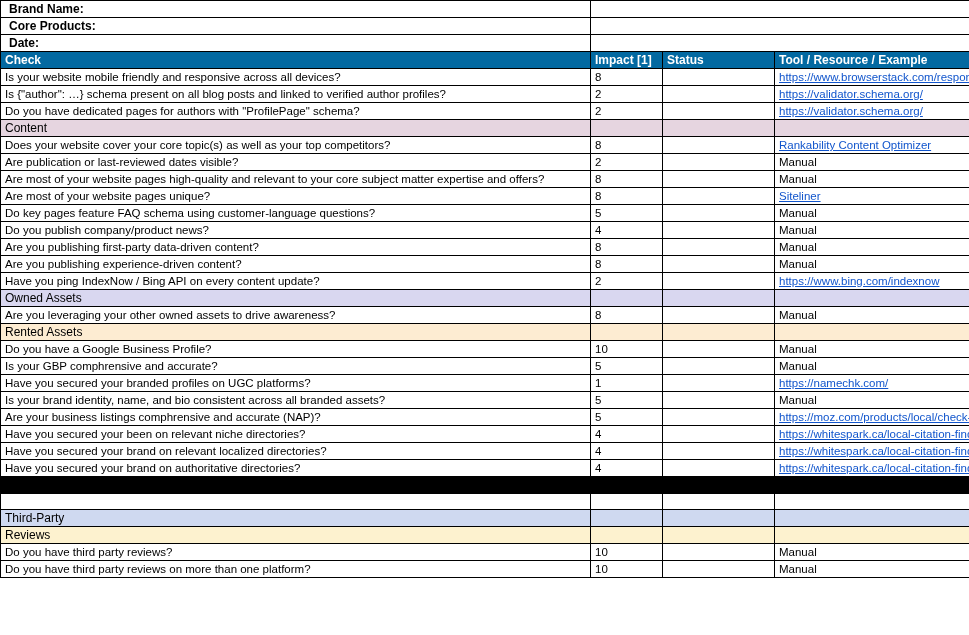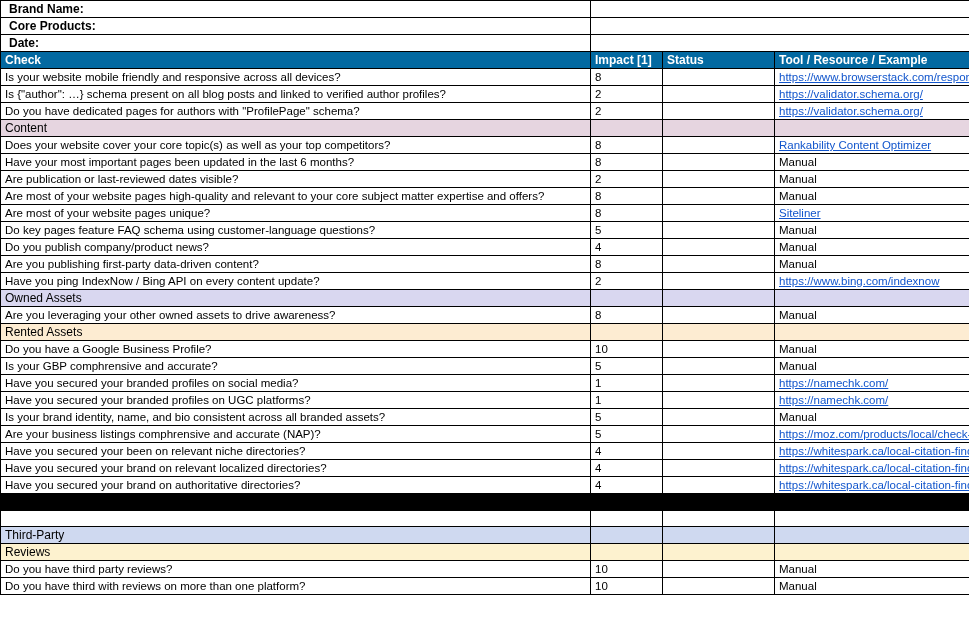--- a/index.html
+++ b/index.html
@@ -131,26 +131,20 @@
           <td></td>
           <td></td>
         </tr>
         <tr>
           <td>Does your website cover your core topic(s) as well as your top competitors?</td>
           <td class="center">8</td>
           <td></td>
           <td class="link"><a class="link">Rankability Content Optimizer</a></td>
         </tr>
         <tr>
-          <td>Have your most important pages been updated in the last 6 months?</td>
-          <td class="center">8</td>
-          <td></td>
-          <td class="manual">Manual</td>
-        </tr>
-        <tr>
           <td>Are publication or last-reviewed dates visible?</td>
           <td class="center">2</td>
           <td></td>
           <td class="manual">Manual</td>
         </tr>
         <tr>
           <td>Are most of your website pages high-quality and relevant to your core subject matter expertise and offers?</td>
           <td class="center">8</td>
           <td></td>
           <td class="manual">Manual</td>
@@ -168,20 +162,26 @@
           <td class="manual">Manual</td>
         </tr>
         <tr>
           <td>Do you publish company/product news?</td>
           <td class="center">4</td>
           <td></td>
           <td class="manual">Manual</td>
         </tr>
         <tr>
           <td>Are you publishing first-party data-driven content?</td>
+          <td class="center">8</td>
+          <td></td>
+          <td class="manual">Manual</td>
+        </tr>
+        <tr>
+          <td>Are you publishing experience-driven content?</td>
           <td class="center">8</td>
           <td></td>
           <td class="manual">Manual</td>
         </tr>
         <tr>
           <td>Have you ping IndexNow / Bing API on every content update?</td>
           <td class="center">2</td>
           <td></td>
           <td class="link"><a class="link">https://www.bing.com/indexnow</a></td>
         </tr>
@@ -209,26 +209,20 @@
           <td></td>
           <td class="manual">Manual</td>
         </tr>
         <tr>
           <td>Is your GBP comphrensive and accurate?</td>
           <td class="center">5</td>
           <td></td>
           <td class="manual">Manual</td>
         </tr>
         <tr>
-          <td>Have you secured your branded profiles on social media?</td>
-          <td class="center">1</td>
-          <td></td>
-          <td class="link"><a class="link">https://namechk.com/</a></td>
-        </tr>
-        <tr>
           <td>Have you secured your branded profiles on UGC platforms?</td>
           <td class="center">1</td>
           <td></td>
           <td class="link"><a class="link">https://namechk.com/</a></td>
         </tr>
         <tr>
           <td>Is your brand identity, name, and bio consistent across all branded assets?</td>
           <td class="center">5</td>
           <td></td>
           <td class="manual">Manual</td>
@@ -278,20 +272,20 @@
           <td></td>
           <td></td>
         </tr>
         <tr>
           <td>Do you have third party reviews?</td>
           <td class="center">10</td>
           <td></td>
           <td class="manual">Manual</td>
         </tr>
         <tr>
-          <td>Do you have third with reviews on more than one platform?</td>
+          <td>Do you have third party reviews on more than one platform?</td>
           <td class="center">10</td>
           <td></td>
           <td class="manual">Manual</td>
         </tr>
       </tbody>
   </table>
 </div>
 
 </body></html>

